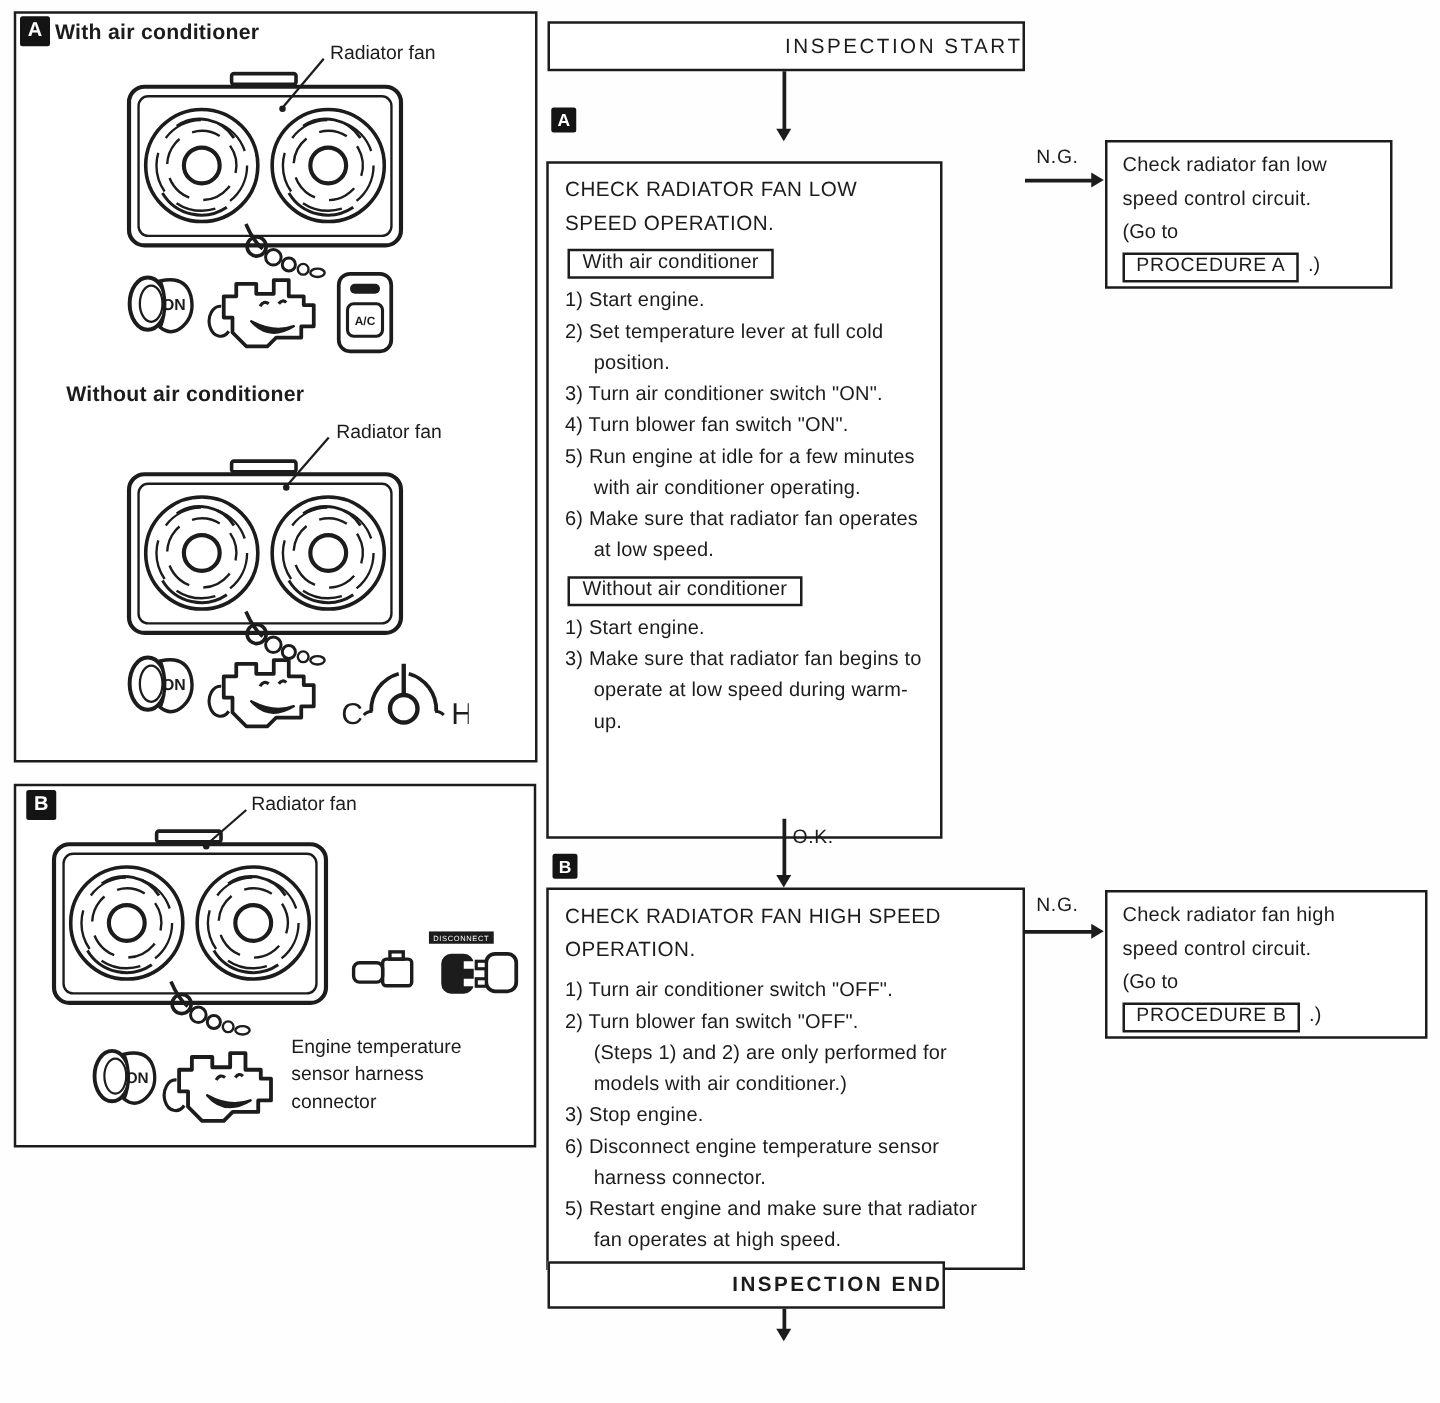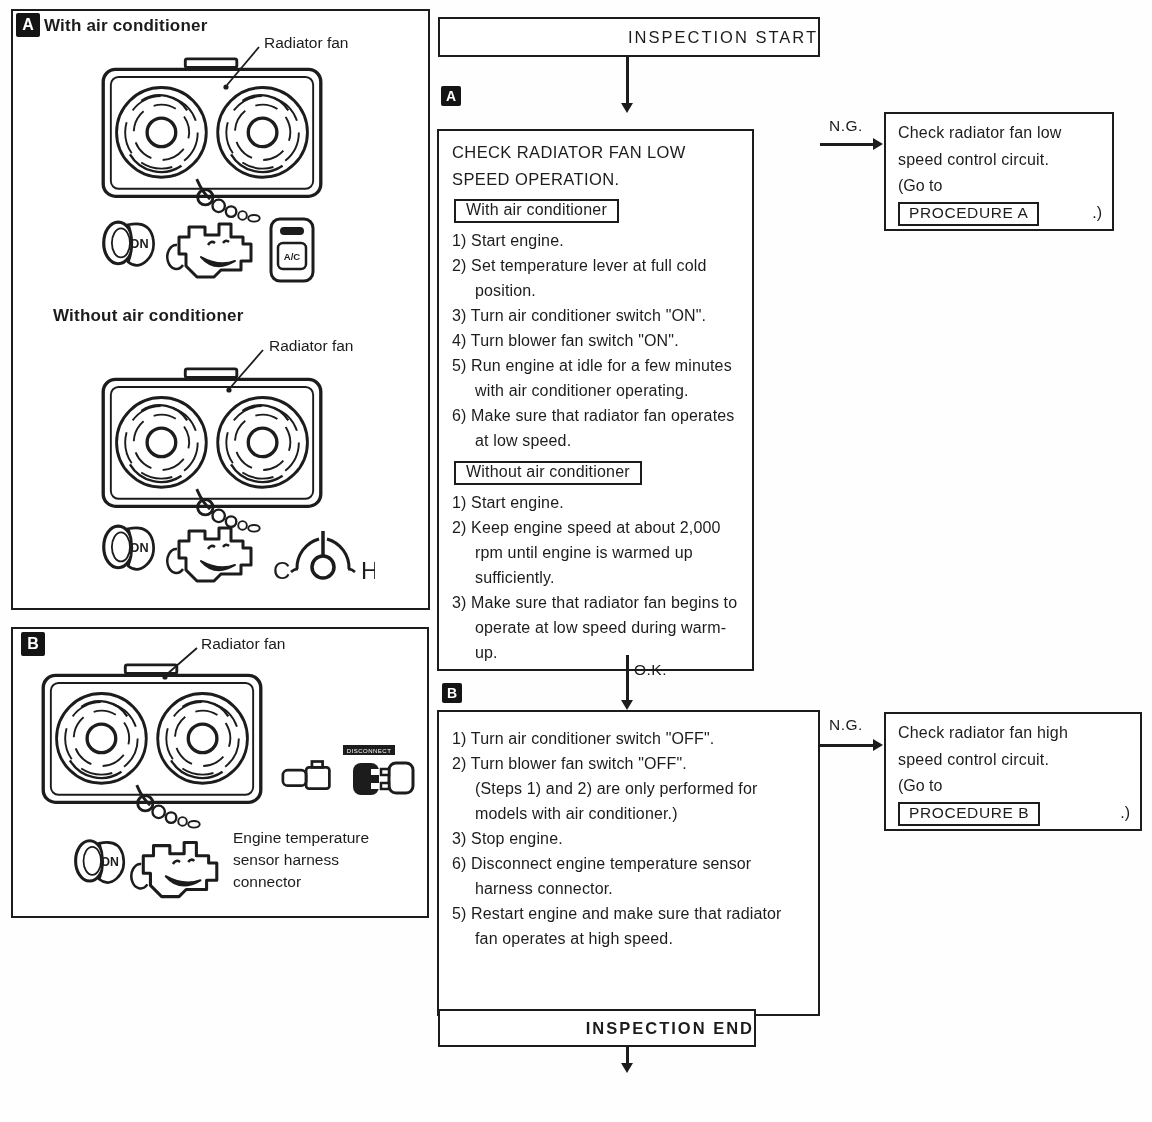--- a/index.html
+++ b/index.html
@@ -48,21 +48,21 @@
     padding-left:23px; text-indent:-23px; max-width:338px;
   }
   .step.cont { text-indent:0; }
 
   .ng-box {
     position:absolute; border:2.5px solid #1c1c1c; background:#fff;
     padding:6px 10px 6px 12px; overflow:hidden;
   }
   .ng-text { font-size:16px; line-height:26.5px; width:208px; letter-spacing:.2px; }
   .ng-goto { font-size:16px; line-height:26px; }
-  .proc-line { margin-top:3px; font-size:16px; display:flex; align-items:baseline;justify-content:space-between; }
+  .proc-line { margin-top:3px; font-size:16px; display:flex; align-items:baseline; }
   .proc-tag {
     display:inline-block; border:2px solid #1c1c1c; padding:0 9px 2px;
     font-size:15.5px; letter-spacing:.6px; margin-right:7px; white-space:nowrap;
   }
 
   .vline { position:absolute; width:2.5px; background:#1c1c1c; }
   .hline { position:absolute; height:2.5px; background:#1c1c1c; }
   .tri-down {
     position:absolute; width:0; height:0;
     border-left:6px solid transparent; border-right:6px solid transparent;
@@ -231,21 +231,20 @@
       <div class="step">1) Start engine.</div>
       <div class="step">2) Set temperature lever at full cold position.</div>
       <div class="step">3) Turn air conditioner switch "ON".</div>
       <div class="step">4) Turn blower fan switch "ON".</div>
       <div class="step">5) Run engine at idle for a few minutes with air conditioner operating.</div>
       <div class="step">6) Make sure that radiator fan operates at low speed.</div>
     </div>
     <div class="tagrow" style="margin-top:8px;"><span class="tagbox">Without air conditioner</span></div>
     <div class="steps">
       <div class="step">1) Start engine.</div>
-      <div class="step">2) Keep engine speed at about 2,000 rpm until engine is warmed up sufficiently.</div>
       <div class="step">3) Make sure that radiator fan begins to operate at low speed during warm-up.</div>
     </div>
   </div>
 
   <div class="edge-label" style="left:829px; top:117px;">N.G.</div>
   <div class="hline" style="left:820px; top:143px; width:54px;"></div>
   <div class="tri-right" style="left:873px; top:138px;"></div>
 
   <div class="ng-box" style="left:884px; top:112px; width:230px; height:119px;">
     <div class="ng-text">Check radiator fan low speed control circuit.</div>
@@ -256,20 +255,21 @@
     </div>
   </div>
 
   <div class="vline" style="left:626px; top:655px; height:46px;"></div>
   <div class="tri-down" style="left:621px; top:700px;"></div>
   <div class="edge-label" style="left:634px; top:661px;">O.K.</div>
 
   <div class="badge sm" style="left:442px; top:683px;">B</div>
 
   <div class="fc-step-box" style="left:437px; top:710px; width:383px; height:306px;">
+    <div class="fc-title">CHECK RADIATOR FAN HIGH SPEED OPERATION.</div>
     <div class="steps" style="margin-top:6px;">
       <div class="step">1) Turn air conditioner switch "OFF".</div>
       <div class="step">2) Turn blower fan switch "OFF".</div>
       <div class="step cont">(Steps 1) and 2) are only performed for models with air conditioner.)</div>
       <div class="step">3) Stop engine.</div>
       <div class="step">6) Disconnect engine temperature sensor harness connector.</div>
       <div class="step">5) Restart engine and make sure that radiator fan operates at high speed.</div>
     </div>
   </div>
 

